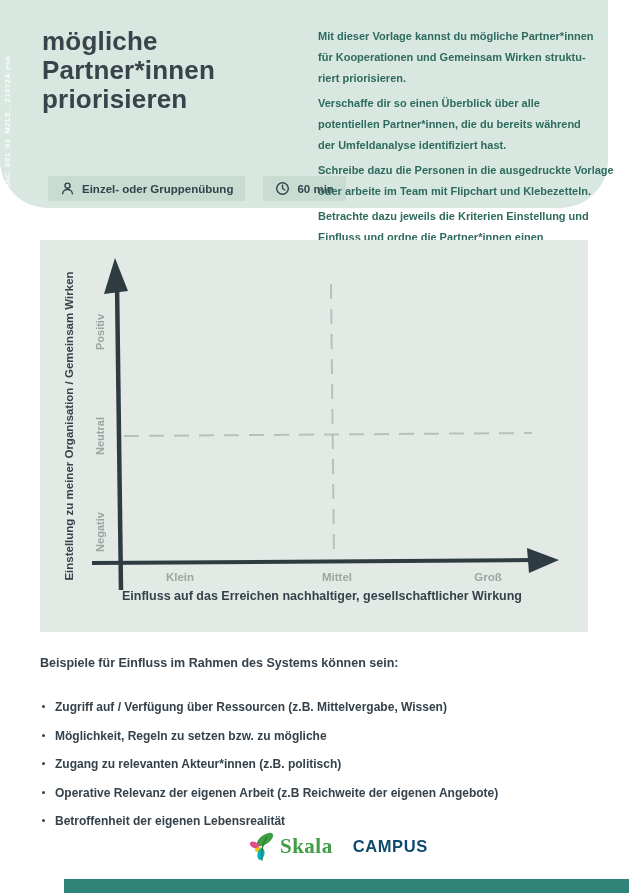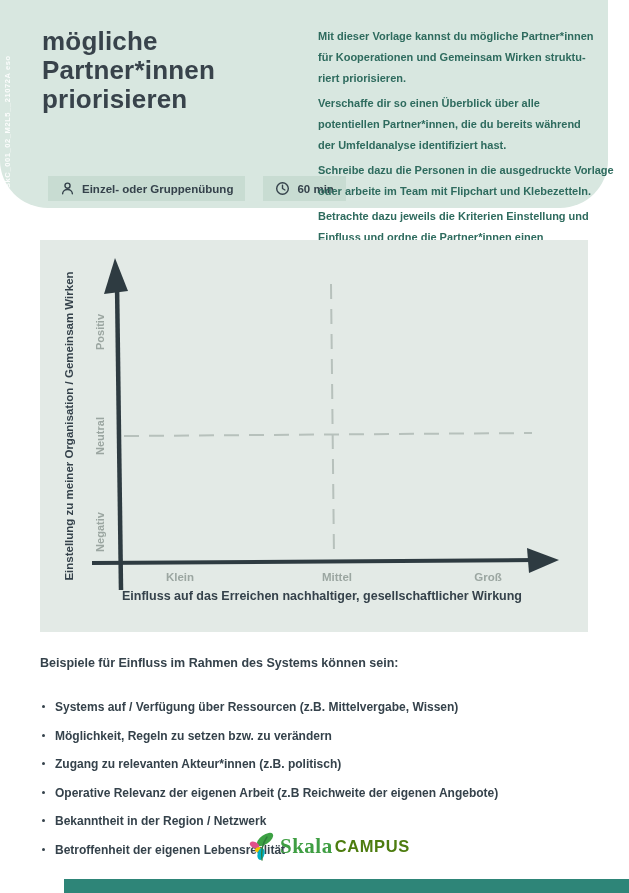--- a/index.html
+++ b/index.html
@@ -126,23 +126,23 @@
   .logo-script {
     font-family: "Liberation Serif", serif;
     font-weight: bold;
     font-size: 21px;
     color: #3f9e43;
     letter-spacing: 0.5px;
   }
   .logo-word {
     font-size: 16.5px;
     font-weight: 800;
-    color: #4d7c0f;
+    color: #0c4a6e;
     letter-spacing: 0.6px;
-    margin-left: 2px;
+    margin-left: 20px;
   }
   .footer-url {
     position: absolute;
     right: 28px; top: 881px;
     font-size: 14px;
     font-weight: bold;
     color: #2c8f7c;
     text-decoration: none;
   }
   .bottom-bar {
@@ -222,37 +222,33 @@
       <text x="448" y="341" text-anchor="middle" font-size="11.5" font-weight="bold" fill="#9ba6a1">Groß</text>
 
       <text x="82" y="360" font-size="12.5" font-weight="bold" fill="#35424b">Einfluss auf das Erreichen nachhaltiger, gesellschaftlicher Wirkung</text>
     </svg>
   </div>
 
   <div class="examples">
     <div class="examples-heading">Beispiele für Einfluss im Rahmen des Systems können sein:</div>
     <div class="example-item">
       <span class="dot"></span>
-      <span>Systems auf / Verfügung über Ressourcen (z.B. Mittelvergabe, Wissen)</span>
-    </div>
-    <div class="example-item">
-      <span class="dot"></span>
-      <span>Möglichkeit, Regeln zu setzen bzw. zu verändern</span>
+      <span>Zugriff auf / Verfügung über Ressourcen (z.B. Mittelvergabe, Wissen)</span>
+    </div>
+    <div class="example-item">
+      <span class="dot"></span>
+      <span>Möglichkeit, Regeln zu setzen bzw. zu mögliche</span>
     </div>
     <div class="example-item">
       <span class="dot"></span>
       <span>Zugang zu relevanten Akteur*innen (z.B. politisch)</span>
     </div>
     <div class="example-item">
       <span class="dot"></span>
       <span>Operative Relevanz der eigenen Arbeit (z.B Reichweite der eigenen Angebote)</span>
-    </div>
-    <div class="example-item">
-      <span class="dot"></span>
-      <span>Bekanntheit in der Region / Netzwerk</span>
     </div>
     <div class="example-item">
       <span class="dot"></span>
       <span>Betroffenheit der eigenen Lebensrealität</span>
     </div>
   </div>
 
   <div class="footer-logo">
     <span>
       <svg width="28" height="32" viewBox="0 0 28 32">

